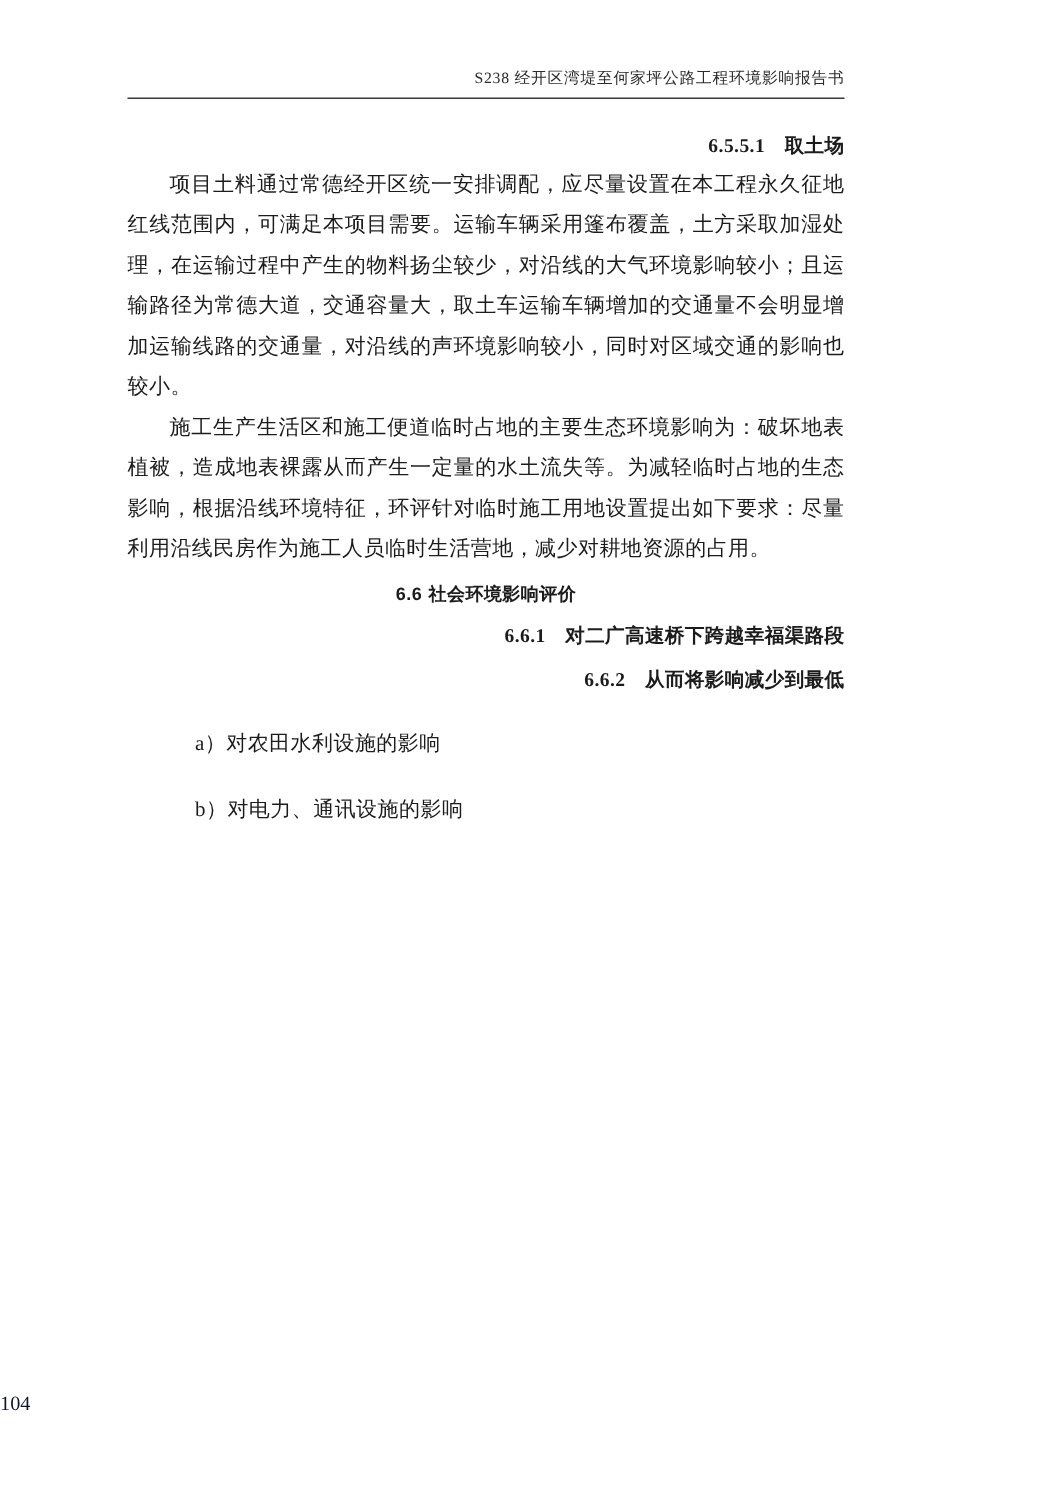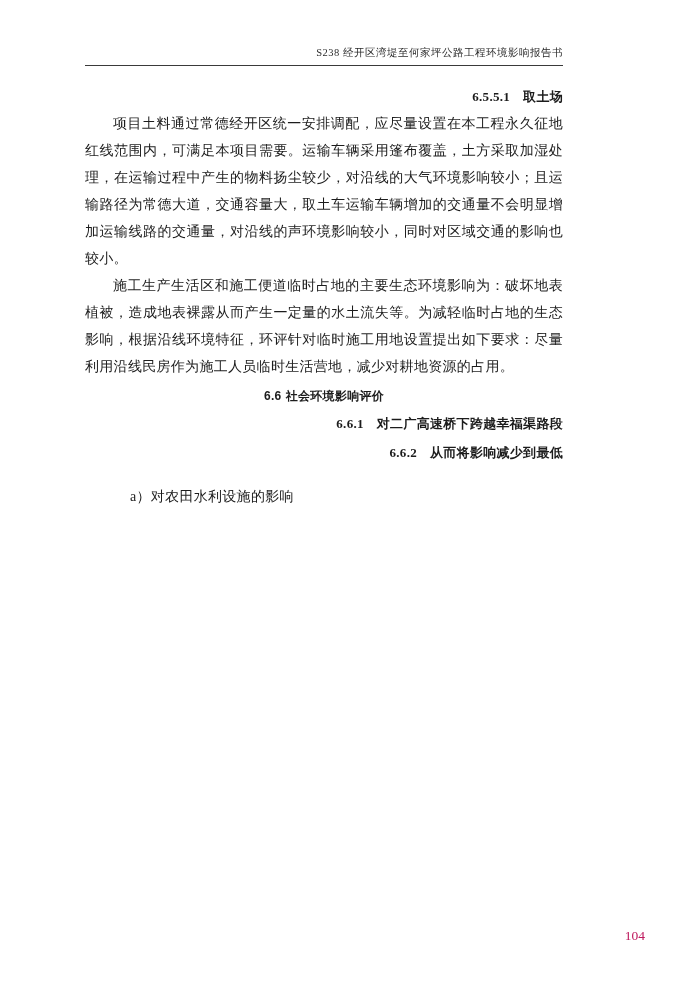--- a/index.html
+++ b/index.html
@@ -64,23 +64,23 @@
   }
   .u {
     text-decoration-thickness: 1px;
     text-underline-offset: 4.5px;
   }
   .pagenum {
     position: absolute;
     left: 0;
     right: 0;
     bottom: 46px;
-    text-align: right;
+    text-align: left;
     font-size: 13.5px;
-    color: #be185d;
+    color: #0f172a;
   }
 </style>
 </head>
 <body>
 
 <div class="page">
 
   <div class="header">
     <span class="header-text">S238 经开区湾堤至何家坪公路工程环境影响报告书</span>
     <div class="header-rule"></div>
@@ -99,18 +99,19 @@
     <h3 class="main-heading"><span class="h-num">6.6</span><span class="h-title">社会环境影响评价</span></h3>
 
     <h3 class="sub-heading tight" style="margin-top:0"><span class="h-num">6.6.1</span><span class="h-title">对二广高速桥下跨越幸福渠路段</span></h3>
 
 
     <h3 class="sub-heading tight"><span class="h-num">6.6.2</span><span class="h-title">从而将影响减少到最低</span></h3>
 
     <p class="item-line">a）对农田水利设施的影响</p>
 
 
+    <p class="item-line">b）对电力、通讯设施的影响</p>
 
   </div>
 
   <div class="pagenum">104</div>
 
 </div>
 
 </body></html>

